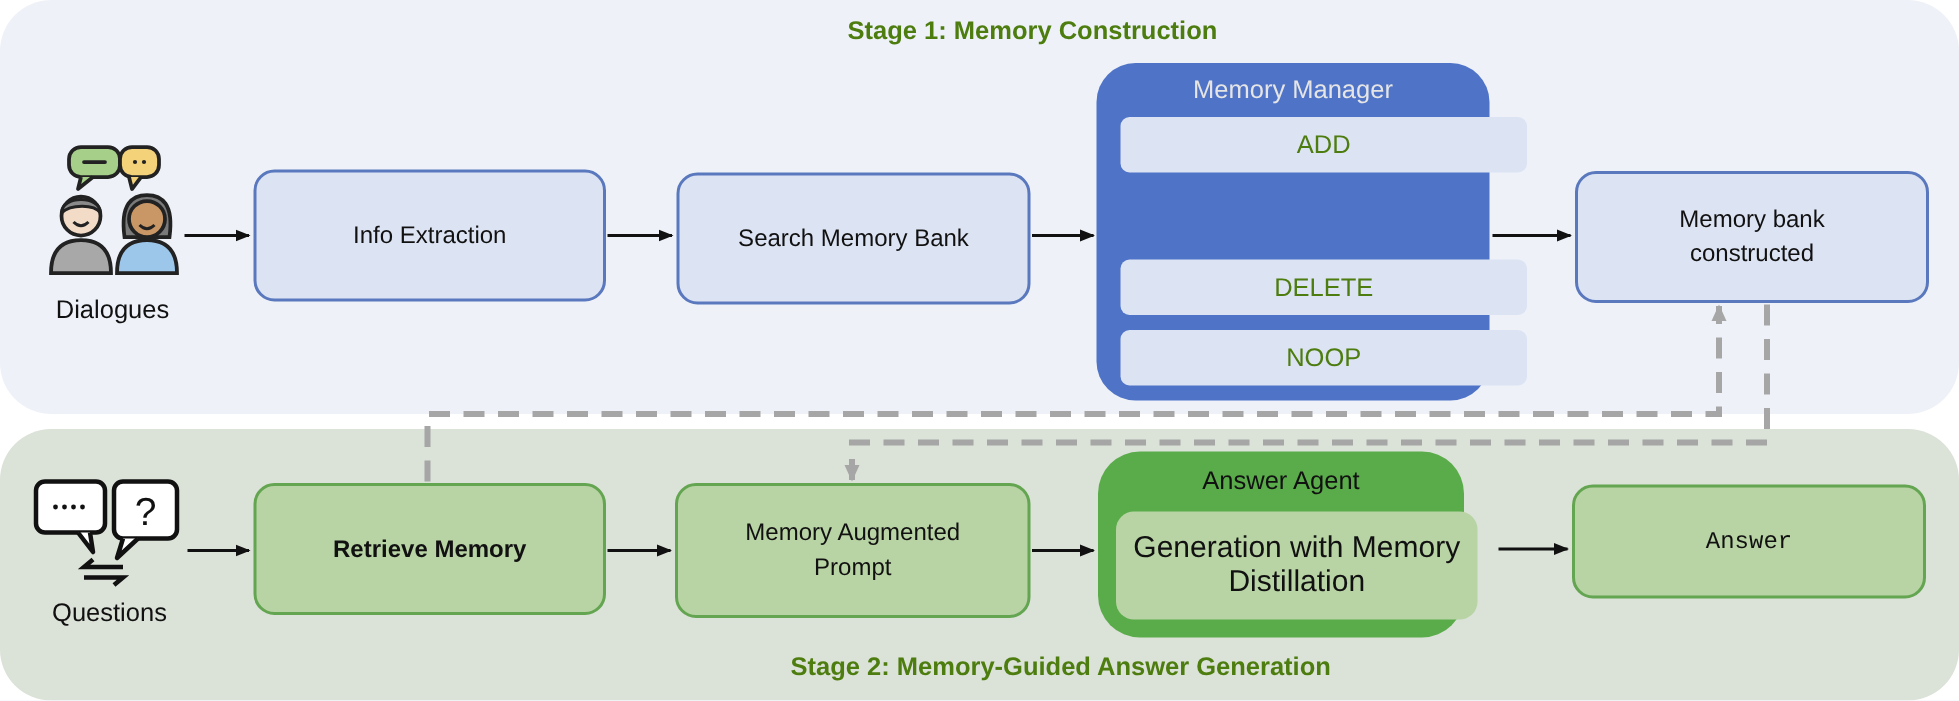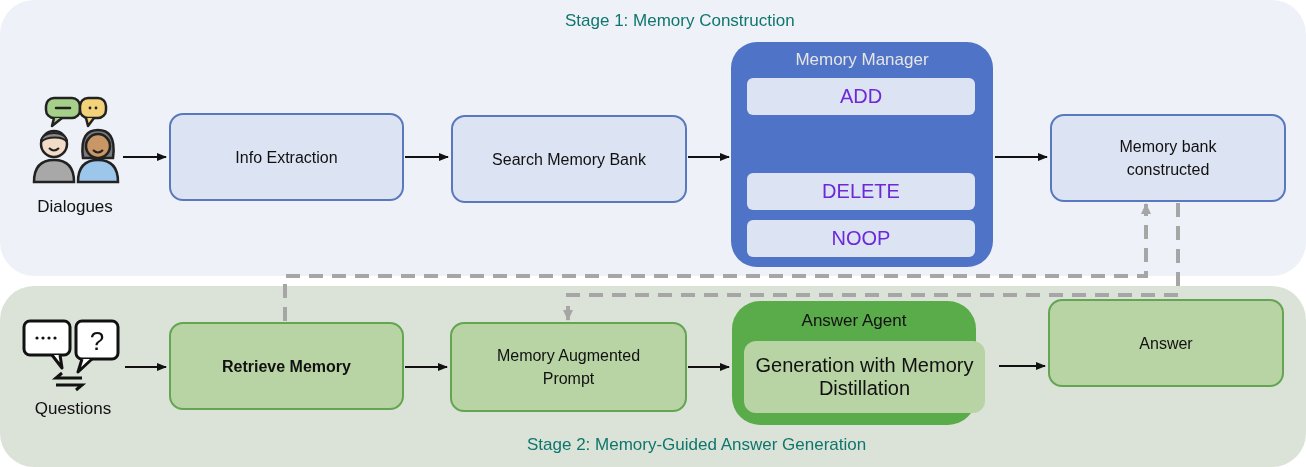--- a/index.html
+++ b/index.html
@@ -1,30 +1,30 @@
 <!DOCTYPE html>
 <html><head>
 <meta charset="utf-8">
 <style>
   html, body { margin:0; padding:0; }
   body { width:1306px; height:467px; position:relative; background:#ffffff; overflow:hidden;
          font-family: "Liberation Sans", "DejaVu Sans", sans-serif; color:#111; }
   .panel { position:absolute; border-radius:34px; }
   #stage1 { left:0; top:0; width:1306px; height:276px; background:#eef2f8; }
   #stage2 { left:0; top:286px; width:1306px; height:181px; background:#dbe2d7; }
-  .stage-title { position:absolute; font-size:17px; color:#0f766e; white-space:nowrap; }
+  .stage-title { position:absolute; font-size:17px; color:#4d7c0f; white-space:nowrap;font-weight:bold; }
   .box { position:absolute; display:flex; align-items:center; justify-content:center; text-align:center;
          font-size:16px; line-height:23px; border-radius:14px; box-sizing:border-box; padding:0 8px; }
   .blue-box { background:#dce3f3; border:2px solid #5a78bd; }
   .green-box { background:#b8d3a4; border:2px solid #63a550; }
   #mm { position:absolute; left:731px; top:42px; width:262px; height:225px; background:#4f73c6;
         border-radius:26px; }
   #mm-title { position:absolute; left:0; top:8px; width:100%; text-align:center; font-size:17px; color:#e5e5e5; }
-  .mm-op { position:absolute; left:16px; width:228px; height:37px; background:#dce3f3; border-radius:6px;
-           display:flex; align-items:center; justify-content:center; font-size:20px; color:#6d28d9; }
+  .mm-op { position:absolute; left:16px; width:271px; height:37px; background:#dce3f3; border-radius:6px;
+           display:flex; align-items:center; justify-content:center; font-size:17px; color:#4d7c0f; }
   #aa { position:absolute; left:732px; top:301px; width:244px; height:124px; background:#5aac4a; border-radius:28px; }
   #aa-title { position:absolute; left:0; top:10px; width:100%; text-align:center; font-size:17px; color:#111; }
   #aa-inner { position:absolute; left:12px; top:40px; width:241px; height:72px; background:#b8d3a4; border-radius:12px;
               display:flex; align-items:center; justify-content:center; text-align:center; font-size:20px; line-height:23px; }
   .src-label { position:absolute; font-size:17px; color:#111; text-align:center; }
   svg#overlay { position:absolute; left:0; top:0; }
 </style>
 </head>
 <body>
 
@@ -89,21 +89,21 @@
 <div class="box blue-box" style="left:1050px; top:114px; width:236px; height:88px; padding:0 50px;">Memory bank constructed</div>
 
 <div class="box green-box" style="left:169px; top:322px; width:235px; height:88px;font-weight:bold;">Retrieve Memory</div>
 <div class="box green-box" style="left:450px; top:322px; width:237px; height:90px; padding:0 40px;">Memory Augmented Prompt</div>
 
 <div id="aa">
   <div id="aa-title">Answer Agent</div>
   <div id="aa-inner">Generation with Memory Distillation</div>
 </div>
 
-<div class="box green-box" style="left:1048px; top:299px; width:236px; height:88px;">Answer</div>
+<div class="box green-box" style="left:1048px; top:323px; width:236px; height:76px;font-family:Liberation Mono, monospace;">Answer</div>
 
 <svg id="overlay" width="1306" height="467">
   <defs>
     <marker id="ah" markerWidth="10" markerHeight="10" refX="9" refY="5" orient="auto" markerUnits="userSpaceOnUse">
       <path d="M0 1 L10 5 L0 9 Z" fill="#111"></path>
     </marker>
     <marker id="ahg" markerWidth="12" markerHeight="12" refX="10" refY="6" orient="auto" markerUnits="userSpaceOnUse">
       <path d="M0 1 L11 6 L0 11 Z" fill="#a6a6a6"></path>
     </marker>
   </defs>

